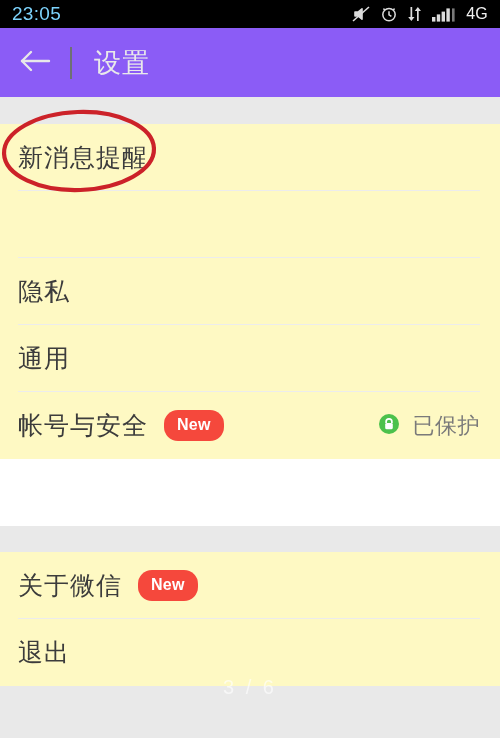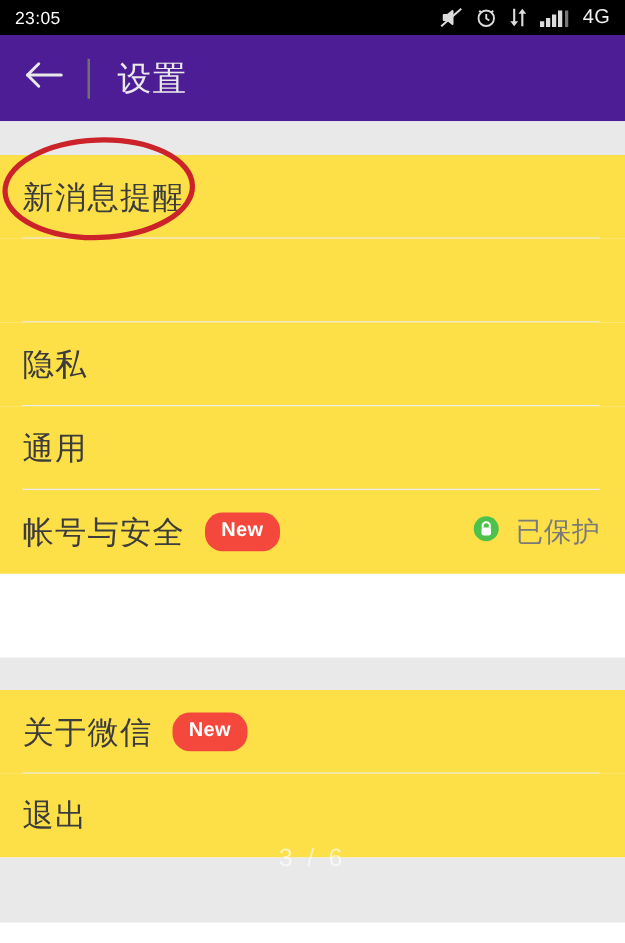--- a/index.html
+++ b/index.html
@@ -25,22 +25,22 @@
     width: 500px;
     height: 28px;
     background: #000000;
     display: flex;
     align-items: center;
     justify-content: space-between;
     padding: 0 12px;
     box-sizing: border-box;
   }
   .status-clock {
-    color: #ffffff;
-    font-size: 14px;
+    color: #7dd3fc;
+    font-size: 19px;
     letter-spacing: 0.3px;
   }
   .status-icons {
     display: flex;
     align-items: center;
     gap: 9px;
   }
   .status-icons svg { display: block; }
   .status-net {
     color: #f0f0f0;
@@ -48,21 +48,21 @@
     letter-spacing: 0.2px;
     margin-left: 1px;
   }
 
   
   .header {
     position: absolute;
     left: 0; top: 28px;
     width: 500px;
     height: 69px;
-    background: #4c1d95;
+    background: #8b5cf6;
     display: flex;
     align-items: center;
     box-sizing: border-box;
   }
   .back-btn {
     width: 70px;
     height: 69px;
     display: flex;
     align-items: center;
     justify-content: center;
@@ -96,21 +96,21 @@
     background: #ffffff;
     box-sizing: border-box;
   }
   .row {
     position: relative;
     height: 67px;
     display: flex;
     align-items: center;
     padding: 0 20px 0 18px;
     box-sizing: border-box;
-    background: #fde047;
+    background: #fef9c3;
     cursor: pointer;
   }
   .row .divider {
     position: absolute;
     left: 18px;
     right: 20px;
     bottom: 0;
     height: 1px;
     background: #ececed;
   }

